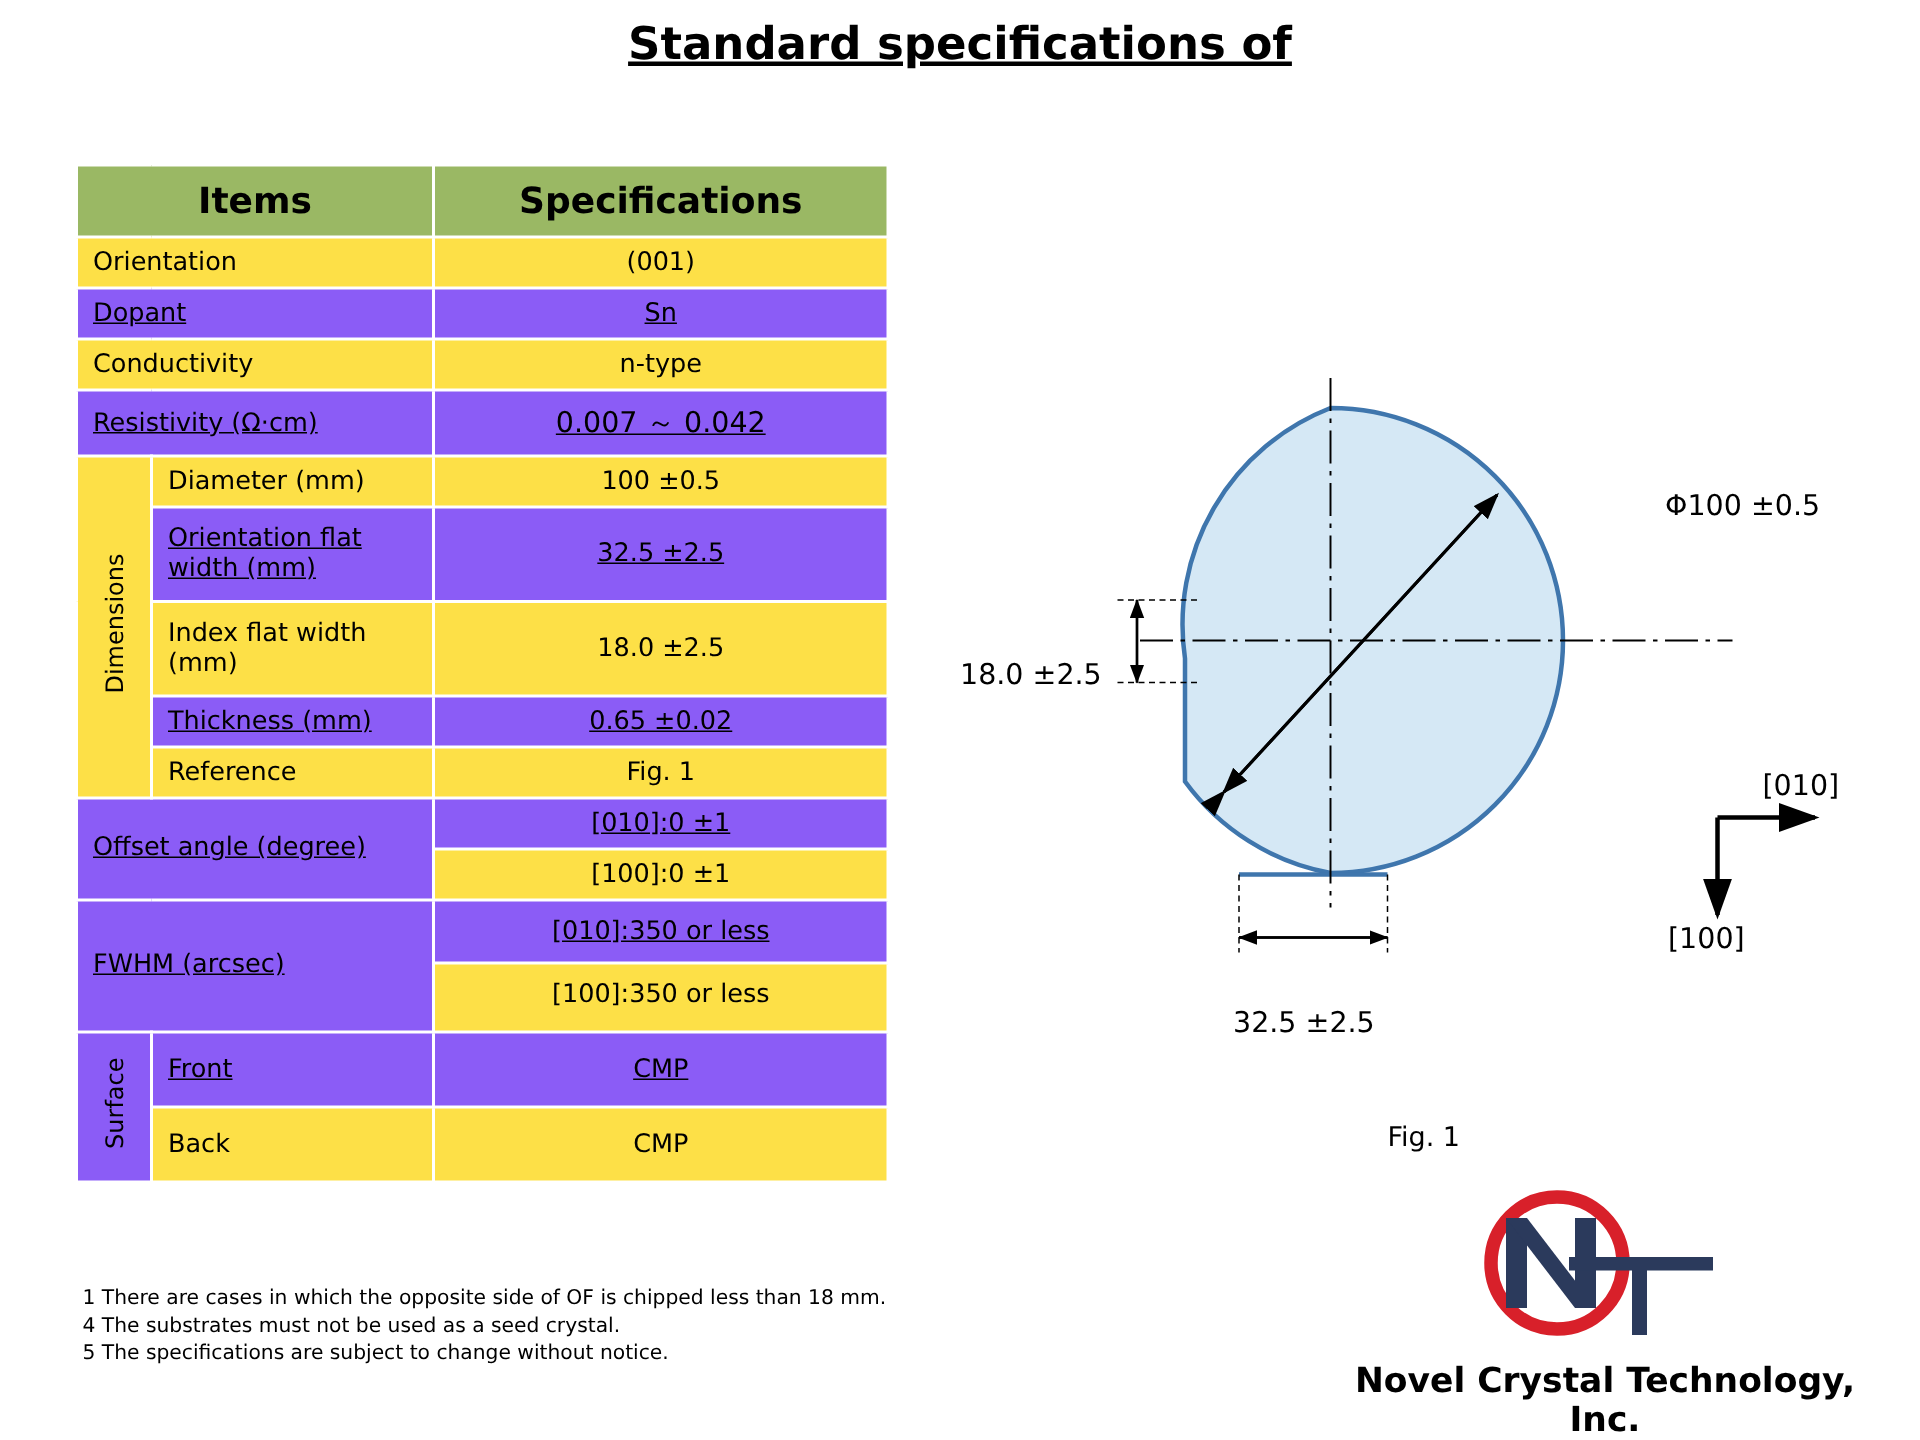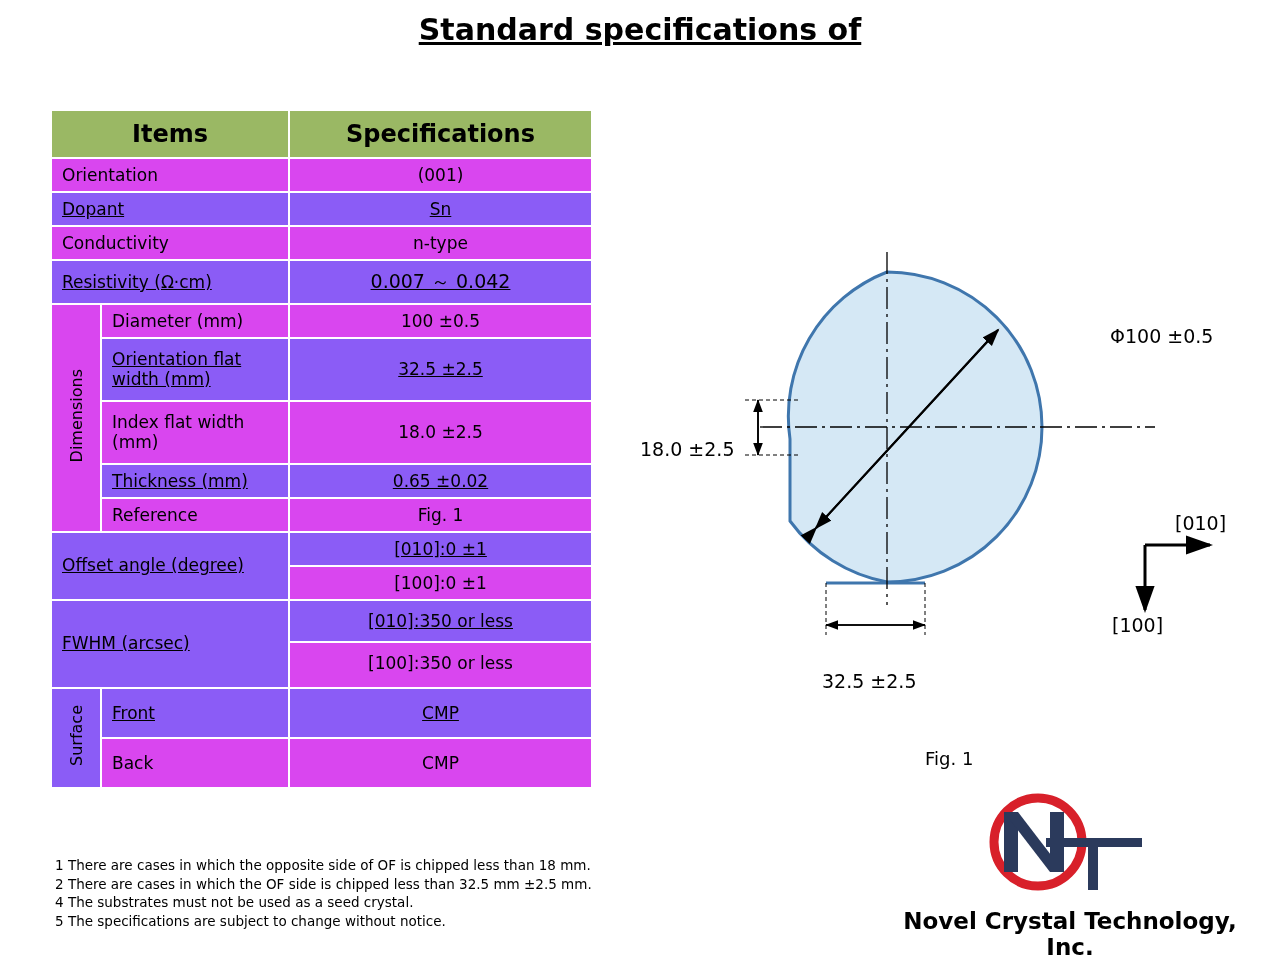--- a/index.html
+++ b/index.html
@@ -56,21 +56,21 @@
   }
   .spec-table thead th {
     background: #9ab864;
     color: #000000;
     font-size: 24px;
     font-weight: bold;
     text-align: center;
     padding: 9px 4px;
     border: 2px solid #ffffff;
   }
-  .c-light { background: #d946ef; }
+  .c-light { background: #fde047; }
   .c-pale  { background: #8b5cf6; text-decoration: underline; }
   .item-cell { text-align: left; }
   .spec-cell { text-align: center; }
   .sub-label {
     width: 28px;
     text-align: center;
     padding: 0;
   }
   .vert {
     writing-mode: vertical-rl;
@@ -217,21 +217,20 @@
     </tr>
     <tr>
       <td class="c-light item-cell" style="padding-top:14px;padding-bottom:14px;">Back</td>
       <td class="c-light spec-cell">CMP</td>
     </tr>
   </tbody>
 </table>
 
 <div class="remarks">
   <div>1 There are cases in which the opposite side of OF is chipped less than 18 mm.</div>
-  <div>2 There are cases in which the OF side is chipped less than 32.5 mm ±2.5 mm.</div>
   <div>4 The substrates must not be used as a seed crystal.</div>
   <div>5 The specifications are subject to change without notice.</div>
 </div>
 
 <div class="figure">
   <svg class="wafer-svg" width="640" height="500" viewBox="0 0 640 500">
 
     <path d="M 150 199
              A 155 155 0 0 1 247 32
              A 155 155 0 0 1 402 187

